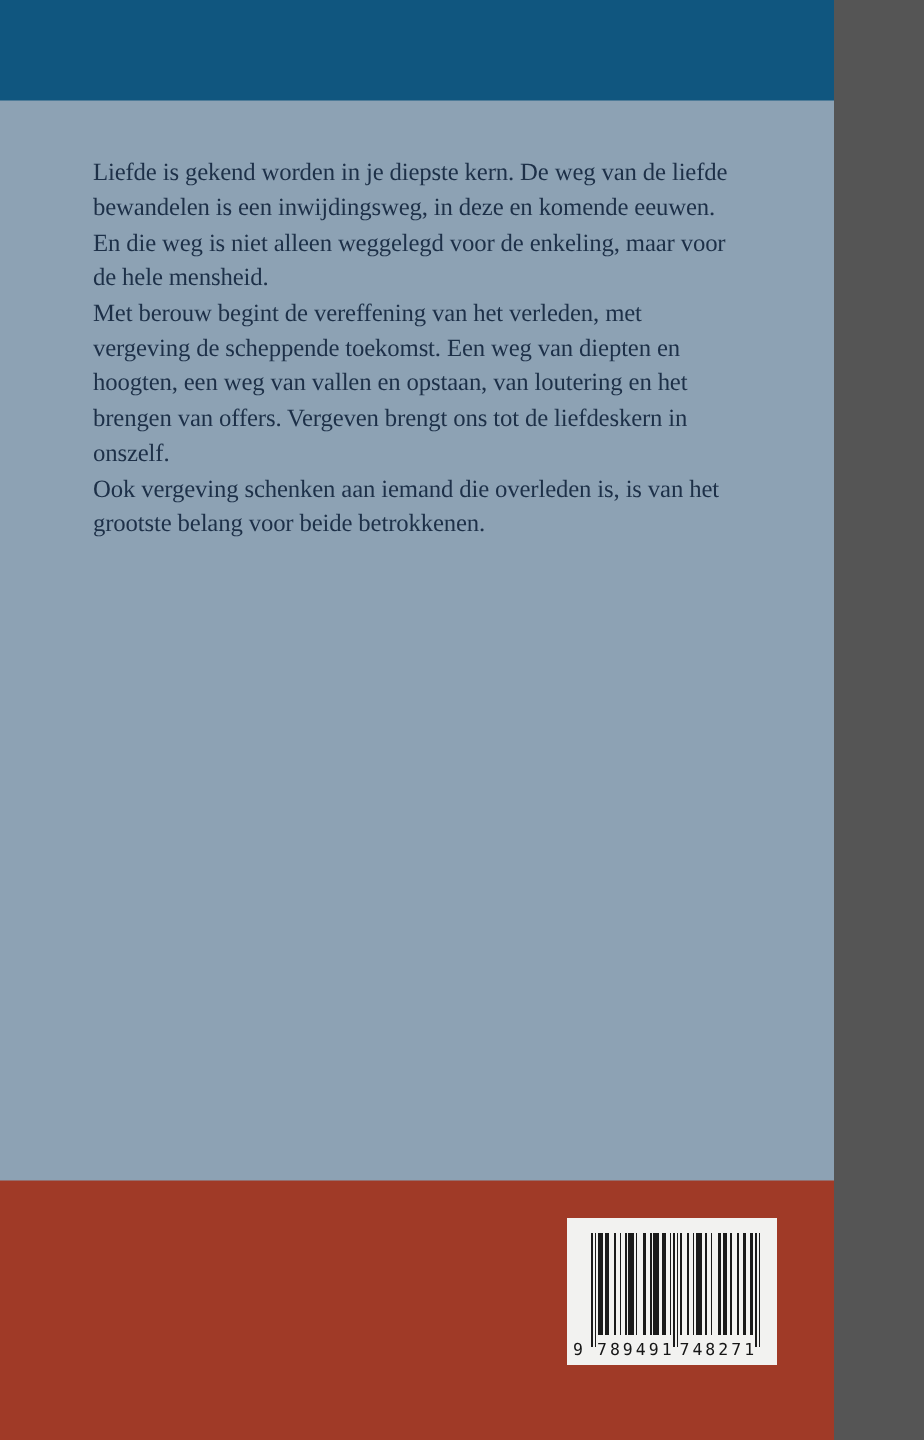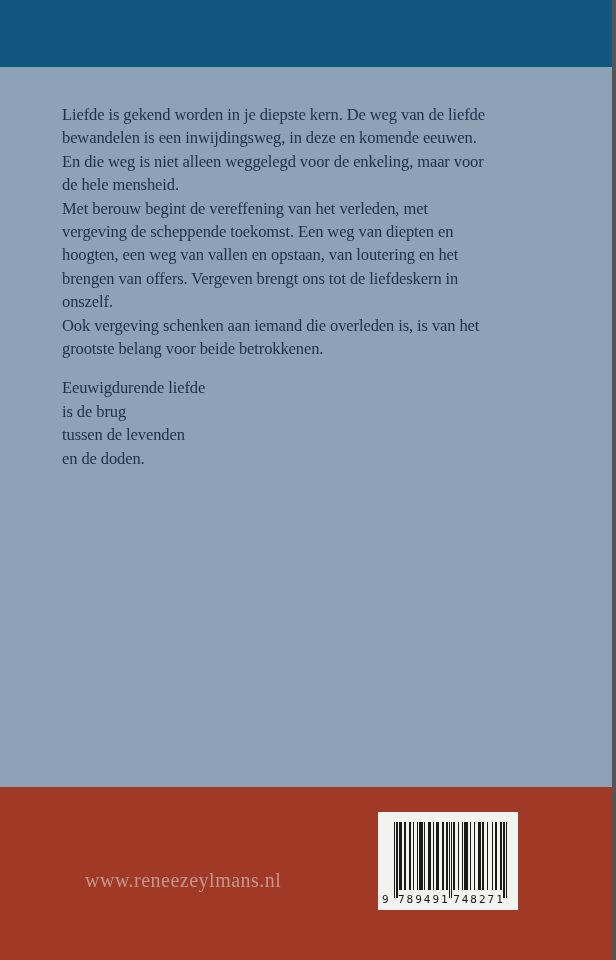--- a/index.html
+++ b/index.html
@@ -5,21 +5,21 @@
   html, body {
     margin: 0;
     padding: 0;
     width: 616px;
     height: 960px;
     background: #555;
     font-family: "Liberation Serif", "DejaVu Serif", serif;
   }
   .cover {
     position: relative;
-    width: 612px;
+    width: 556px;
     height: 960px;
     background: var(--background, #8da2b4);
     overflow: hidden;
   }
   .band-top {
     position: absolute;
     top: 0; left: 0; right: 0;
     height: 67px;
     background: var(--top_band, #10567f);
   }
@@ -78,49 +78,44 @@
     width: 100%;
     height: 16px;
     font-family: "DejaVu Sans Mono", monospace;
     font-size: 11px;
     letter-spacing: 2px;
     color: #161616;
     line-height: 14px;
   }
   .d-first { position: absolute; left: 4px; letter-spacing: 0; }
   .d-g1 { position: absolute; left: 20px; width: 52px; }
-  .d-g2 { position: absolute; left: 75px; width: 52px; text-align: center; }
+  .d-g2 { position: absolute; left: 75px; width: 52px; text-align: left; }
 </style>
 </head>
 <body>
 
 <div class="cover">
 
   <div class="band-top"></div>
 
   <div class="text-block">
     <p>Liefde is gekend worden in je diepste kern. De weg van de liefde
 bewandelen is een inwijdingsweg, in deze en komende eeuwen.
 En die weg is niet alleen weggelegd voor de enkeling, maar voor
 de hele mensheid.
 Met berouw begint de vereffening van het verleden, met
 vergeving de scheppende toekomst. Een weg van diepten en
 hoogten, een weg van vallen en opstaan, van loutering en het
 brengen van offers. Vergeven brengt ons tot de liefdeskern in
 onszelf.
 Ook vergeving schenken aan iemand die overleden is, is van het
 grootste belang voor beide betrokkenen.</p>
-    <p class="poem">Eeuwigdurende liefde
-is de brug
-tussen de levenden
-en de doden.</p>
   </div>
 
   <div class="band-bottom">
-    <div class="url">www.reneezeylmans.nl</div>
 
     <div class="barcode-box">
       <svg id="barcode-svg" class="barcode-svg" viewBox="0 0 95 76" preserveAspectRatio="none" shape-rendering="crispEdges" xmlns="http://www.w3.org/2000/svg">
           <rect x="0" y="0" width="1" height="76" fill="#1a1a1a"></rect>
           <rect x="2" y="0" width="1" height="76" fill="#1a1a1a"></rect>
           <rect x="4" y="0" width="3" height="68" fill="#1a1a1a"></rect>
           <rect x="8" y="0" width="2" height="68" fill="#1a1a1a"></rect>
           <rect x="13" y="0" width="1" height="68" fill="#1a1a1a"></rect>
           <rect x="16" y="0" width="1" height="68" fill="#1a1a1a"></rect>
           <rect x="19" y="0" width="1" height="68" fill="#1a1a1a"></rect>

